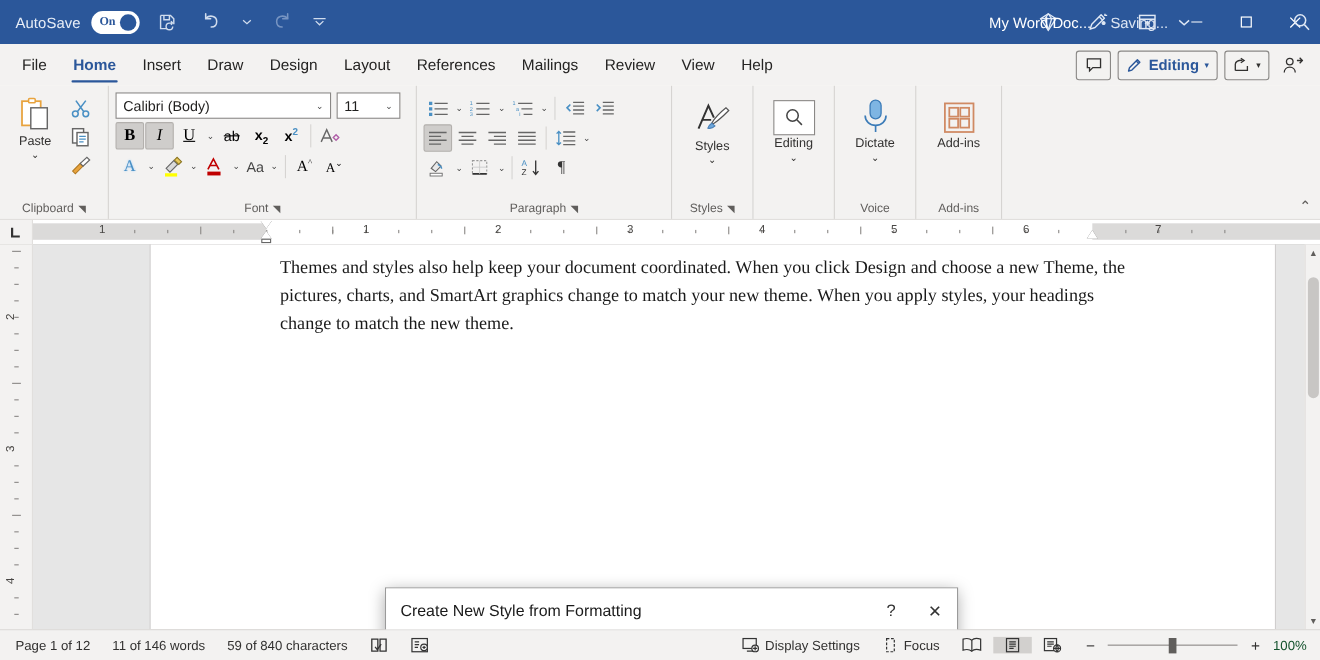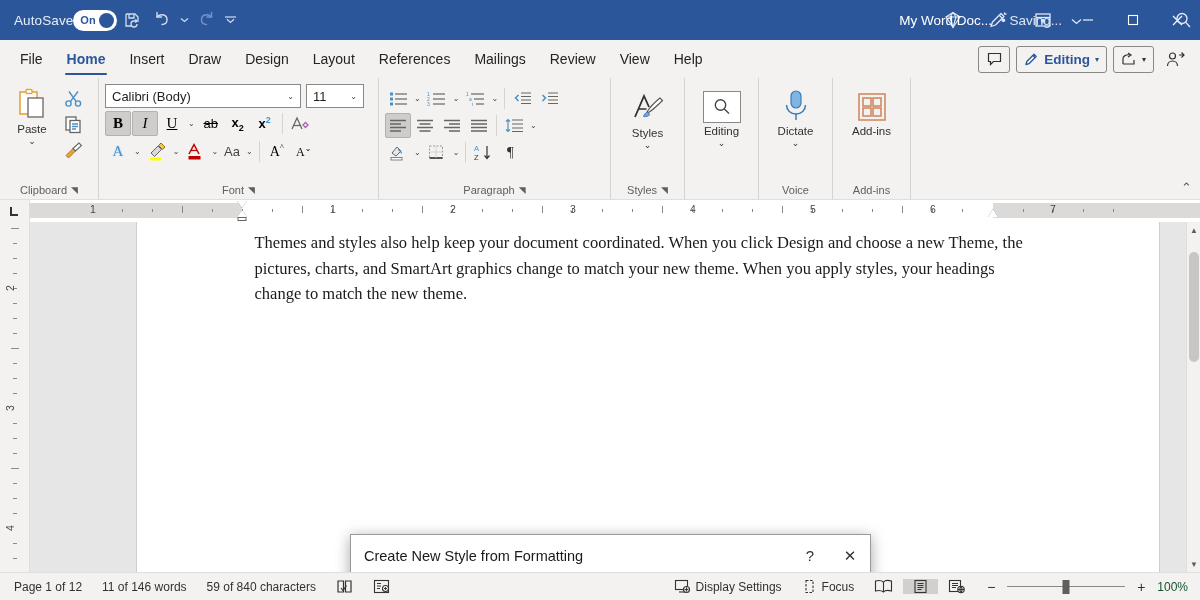--- a/index.html
+++ b/index.html
@@ -8,27 +8,27 @@
     font-family: "Liberation Sans", sans-serif;
     overflow: hidden; background: #fff;
   }
   .app { position: relative; width: 1200px; height: 600px; display: flex; flex-direction: column; }
 
   
   .titlebar {
     height: 40px; background: #2b579a; color: #fff;
     display: flex; align-items: center; flex: none; position: relative;
   }
-  .tb-left { display: flex; align-items: center; padding-left: 14px; }
+  .tb-left { display: flex; align-items: center; gap: 10px; padding-left: 14px; }
   .autosave-label { font-size: 13.5px; color: #e8eef7; letter-spacing: .1px; }
   .toggle {
     width: 44px; height: 21px; border-radius: 11px; background: #fff;
     position: relative; display: flex; align-items: center; cursor: pointer;
   }
-  .toggle .tog-txt { font-size: 11px; color: #2b579a; font-weight: bold; margin-left: 7px; }
+  .toggle .tog-txt { font-size: 11px; color: #2b579a; font-weight: bold; margin-left: 7px; font-family: Liberation Serif, serif; }
   .toggle .knob {
     position: absolute; right: 3px; top: 3px; width: 15px; height: 15px;
     border-radius: 50%; background: #2b579a;
   }
   .tb-icon {
     width: 30px; height: 28px; display: flex; align-items: center; justify-content: center;
     cursor: pointer; opacity: .92;
   }
   .tb-icon svg { display: block; }
   .tb-center {

